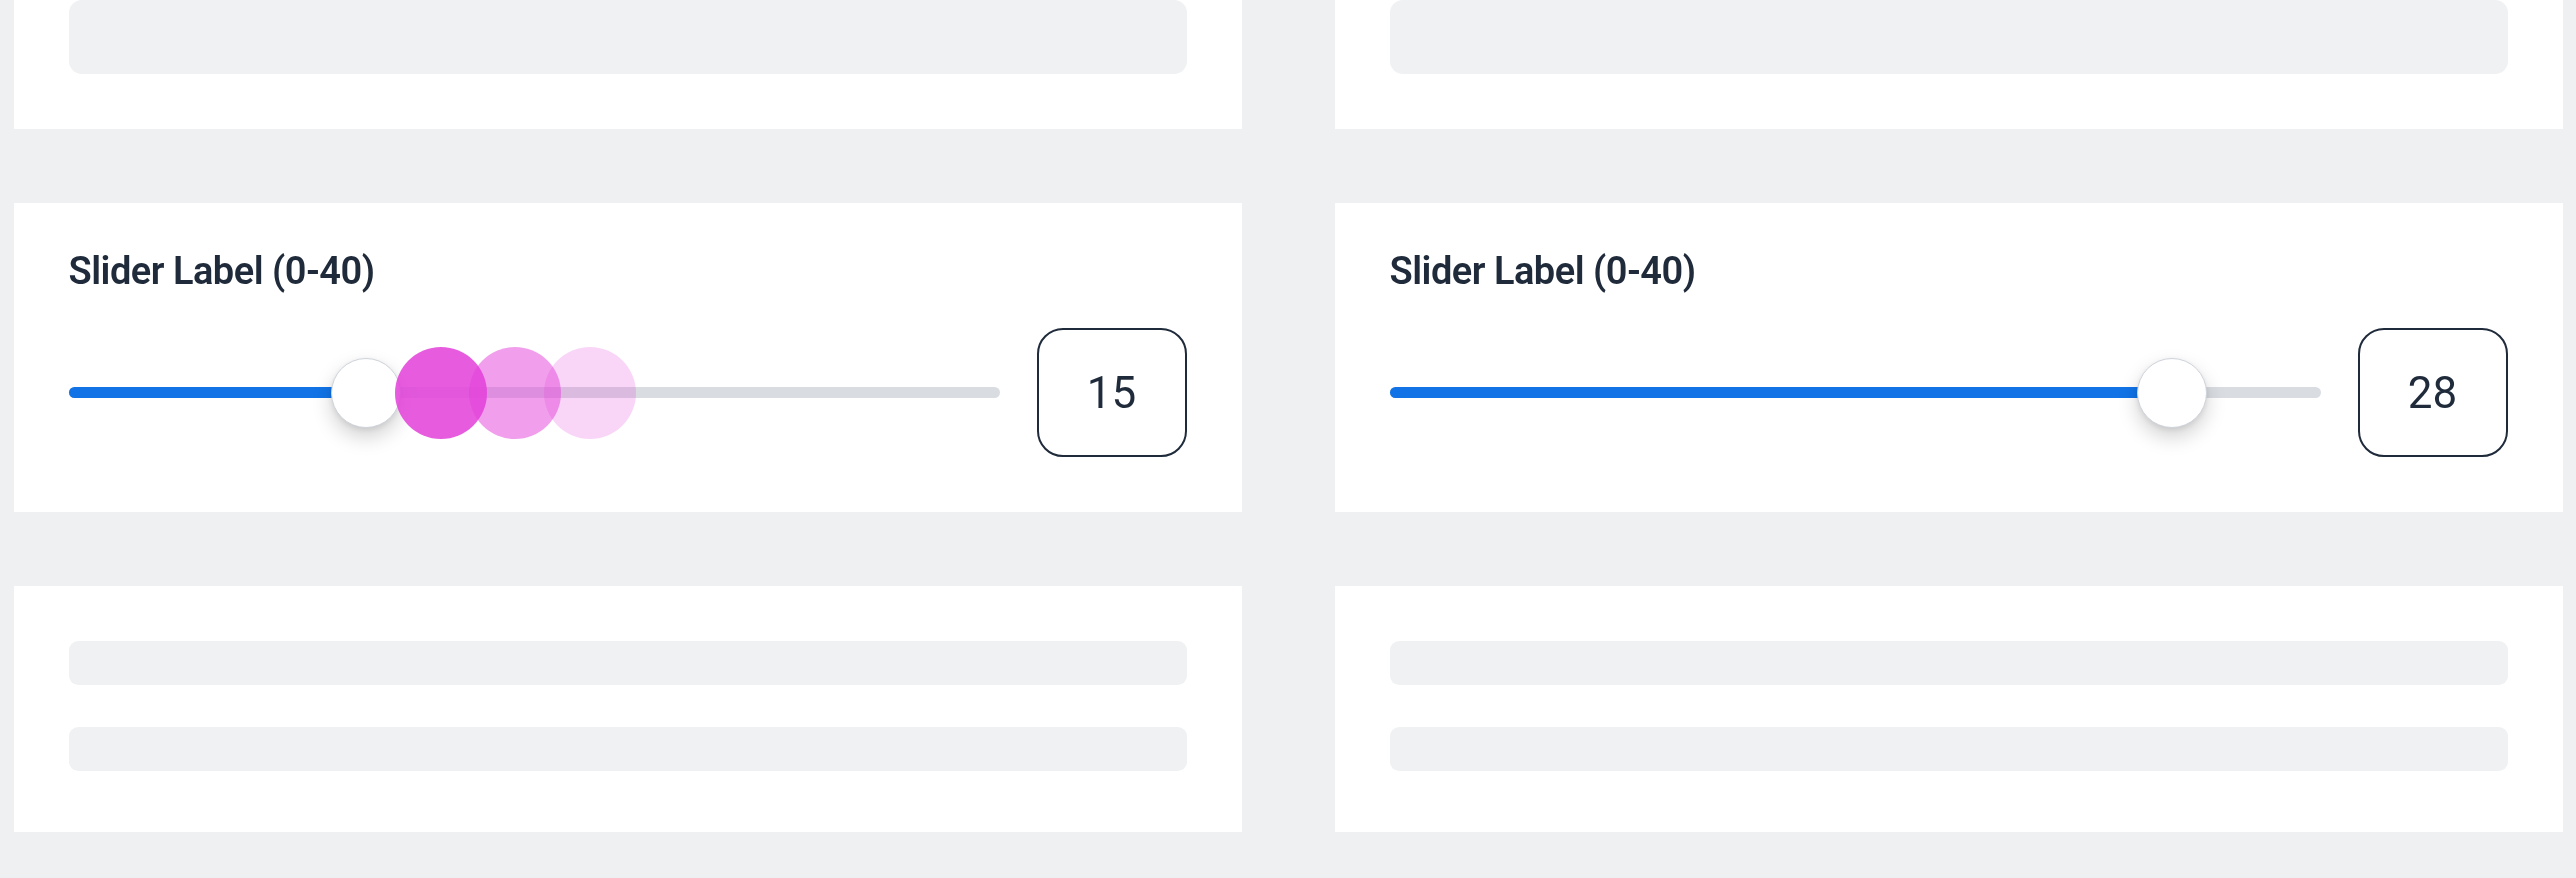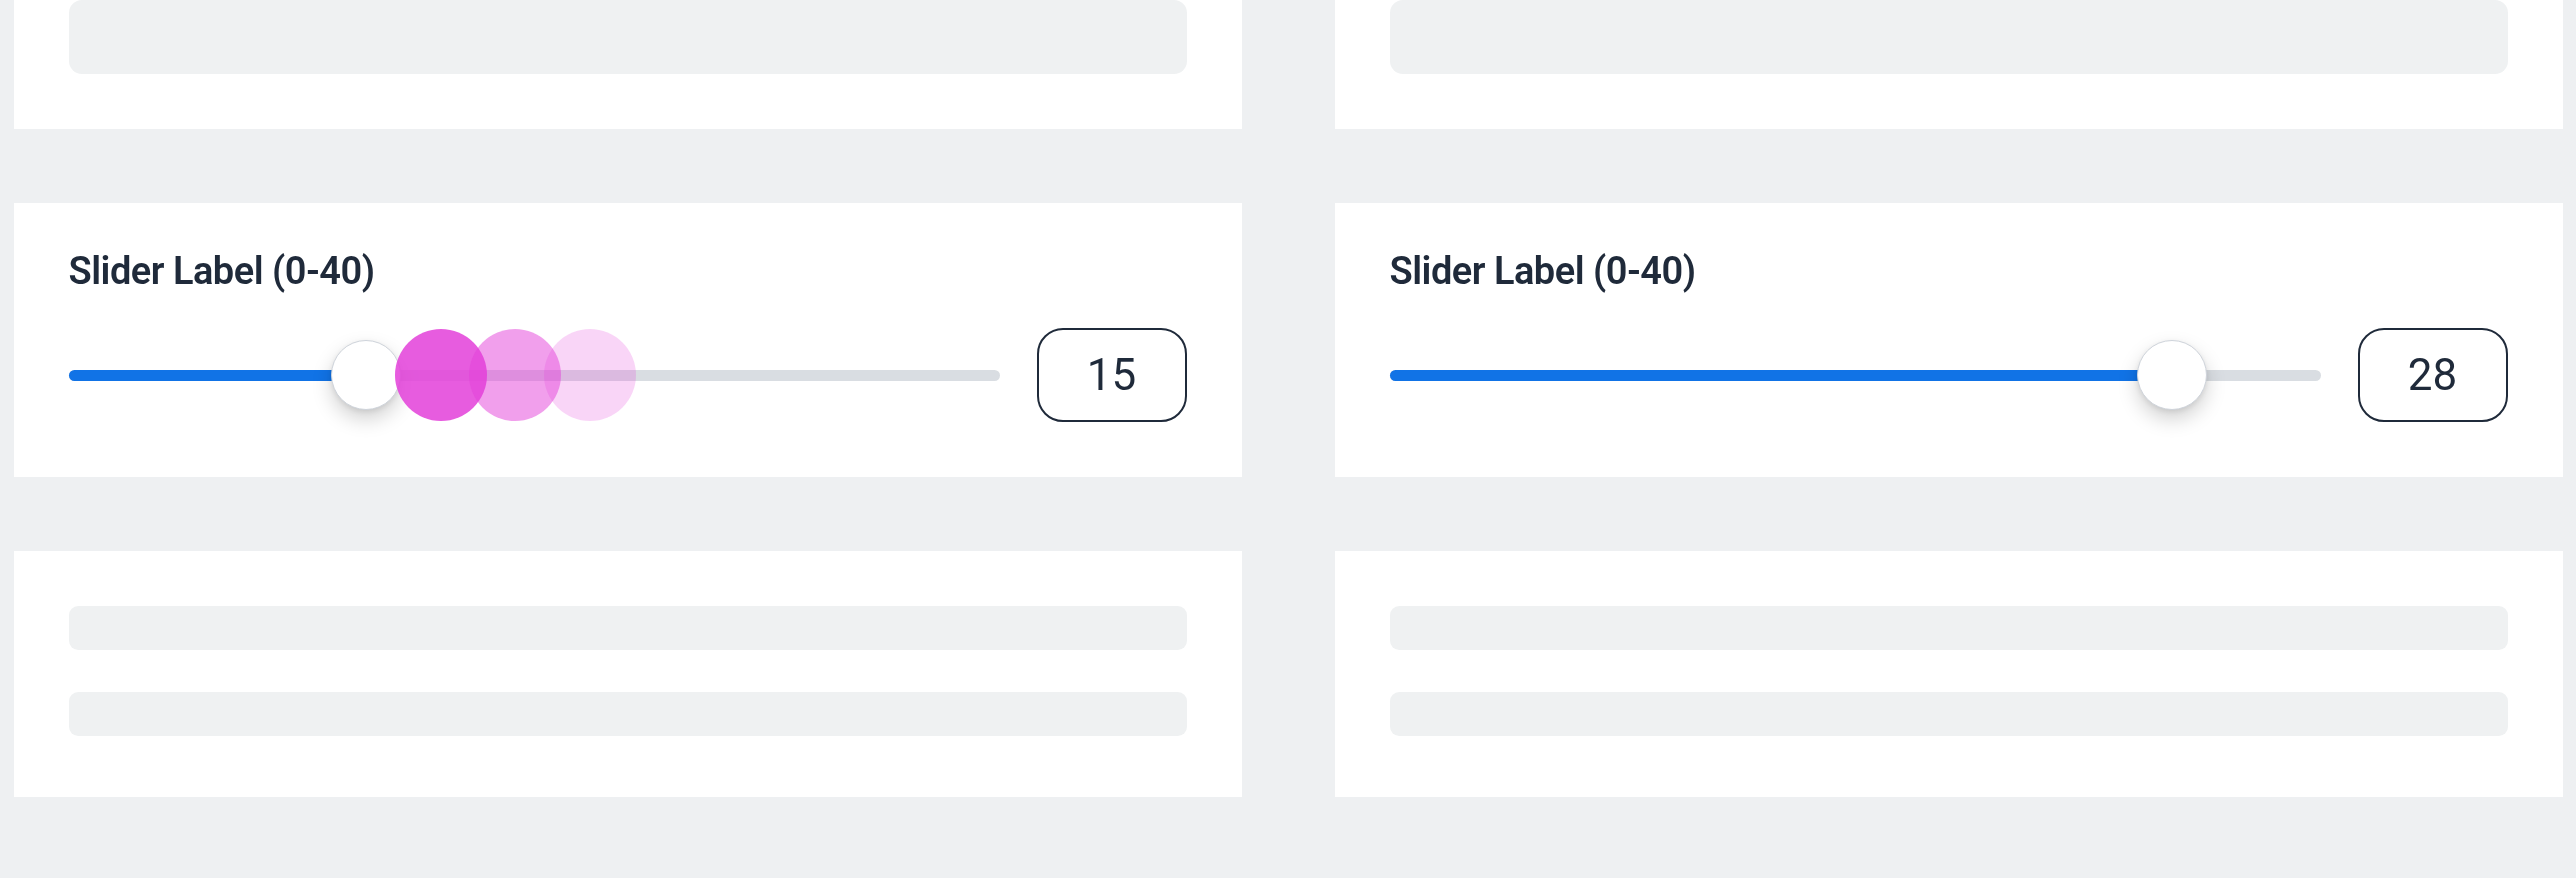--- a/index.html
+++ b/index.html
@@ -93,21 +93,21 @@
     height: 70px;
     background: #ffffff;
     border: 1.8px solid #cfd4db;
     border-radius: 50%;
     box-shadow: 0 9.2px 20.3px rgba(0,0,0,0.18), 0 1.8px 5.5px rgba(0,0,0,0.08);
     z-index: 5;
   }
   .slider-value-box {
     flex: 0 0 auto;
     min-width: 150px;
-    height: 94px;
+    height: 129px;
     border: 2.8px solid #1f2a3a;
     border-radius: 26px;
     display: flex;
     align-items: center;
     justify-content: center;
     font-size: 44px;
     font-weight: 400;
     color: #1f2a3a;
     padding: 0 28px;
   }

